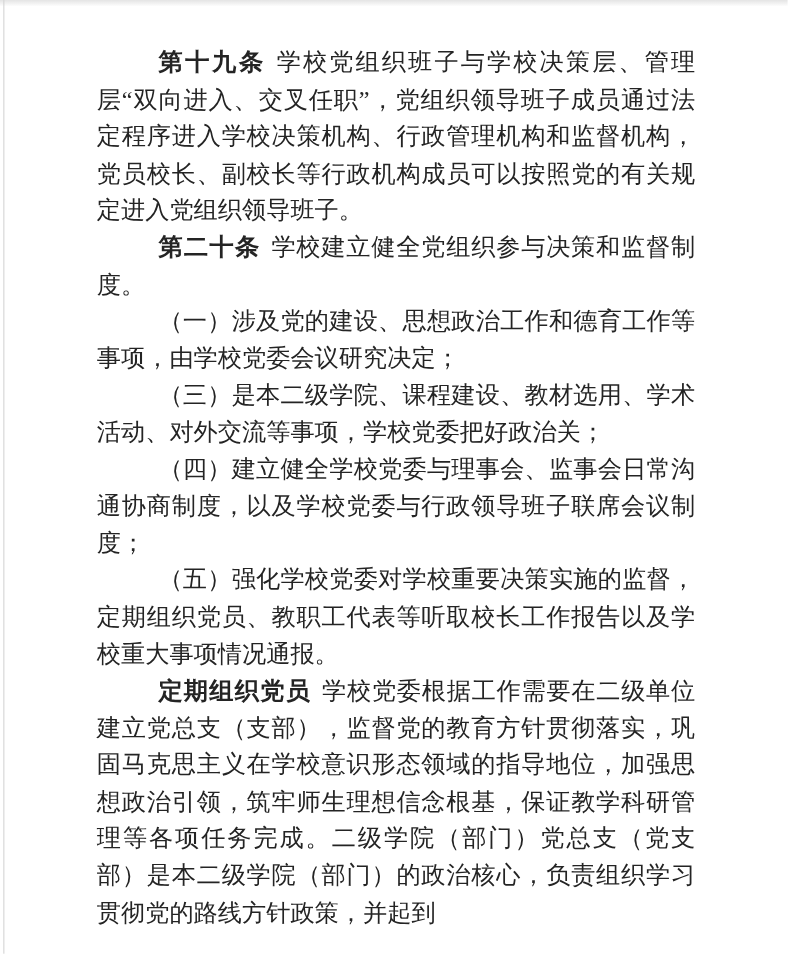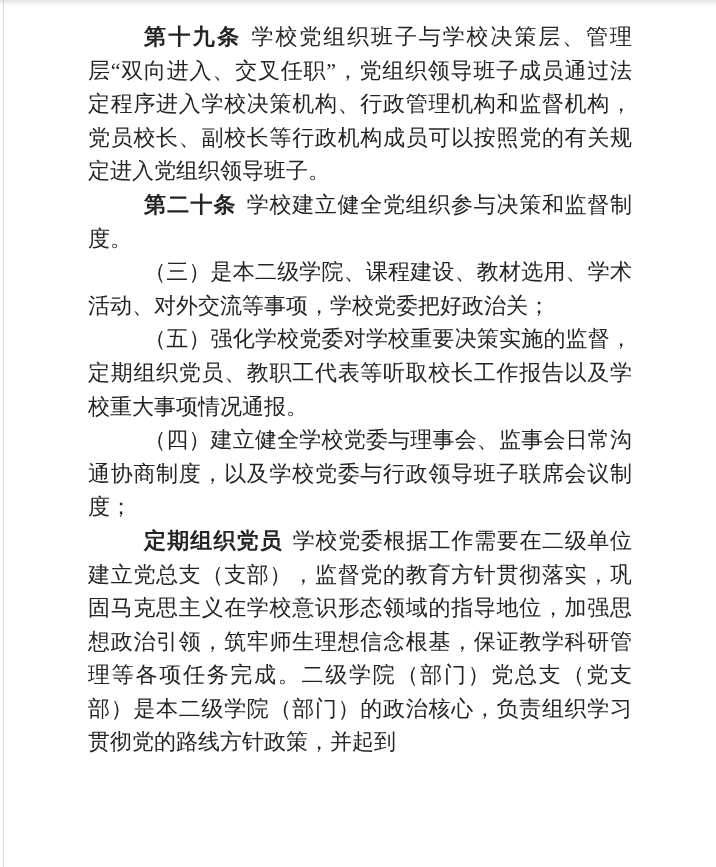--- a/index.html
+++ b/index.html
@@ -24,21 +24,21 @@
     position: absolute;
     left: 3px; top: 0;
     width: 1px; height: 867px;
     background: var(--left-line-color, #d4d4d4);
   }
   .doc-page {
     position: absolute;
     left: 0; top: 0;
     width: 716px; height: 867px;
     box-sizing: border-box;
-    padding: 20px 84px 20px 88px;
+    padding: 40px 84px 20px 88px;
     color: var(--text-color, #242424);
   }
   .doc-page p {
     margin: 0;
     font-size: 22px;
     line-height: 33.6px;
     text-align: justify;
     text-justify: inter-character;
     text-indent: 56px;
     word-break: break-all;
@@ -55,23 +55,24 @@
 
 <div class="top-edge"></div>
 <div class="left-line"></div>
 
 <div class="doc-page">
   <div id="doc-body">
   <p><span class="lead">第十九条</span><span class="body-text">学校党组织班子与学校决策层、管理层“双向进入、交叉任职”，党组织领导班子成员通过法定程序进入学校决策机构、行政管理机构和监督机构，党员校长、副校长等行政机构成员可以按照党的有关规定进入党组织领导班子。</span></p>
 
   <p><span class="lead">第二十条</span><span class="body-text">学校建立健全党组织参与决策和监督制度。</span></p>
 
+  <p><span class="body-text">（一）涉及党的建设、思想政治工作和德育工作等事项，由学校党委会议研究决定；</span></p>
 
 
   <p><span class="body-text">（三）是本二级学院、课程建设、教材选用、学术活动、对外交流等事项，学校党委把好政治关；</span></p>
 
+  <p><span class="body-text">（四）建立健全学校党委与理事会、监事会日常沟通协商制度，以及学校党委与行政领导班子联席会议制度；</span></p>
+
   <p><span class="body-text">（五）强化学校党委对学校重要决策实施的监督，定期组织党员、教职工代表等听取校长工作报告以及学校重大事项情况通报。</span></p>
-
-  <p><span class="body-text">（四）建立健全学校党委与理事会、监事会日常沟通协商制度，以及学校党委与行政领导班子联席会议制度；</span></p>
 
   <p><span class="lead">定期组织党员</span><span class="body-text">学校党委根据工作需要在二级单位建立党总支（支部），监督党的教育方针贯彻落实，巩固马克思主义在学校意识形态领域的指导地位，加强思想政治引领，筑牢师生理想信念根基，保证教学科研管理等各项任务完成。二级学院（部门）党总支（党支部）是本二级学院（部门）的政治核心，负责组织学习贯彻党的路线方针政策，并起到</span></p>
 </div>
 </div>
 
 </body></html>

